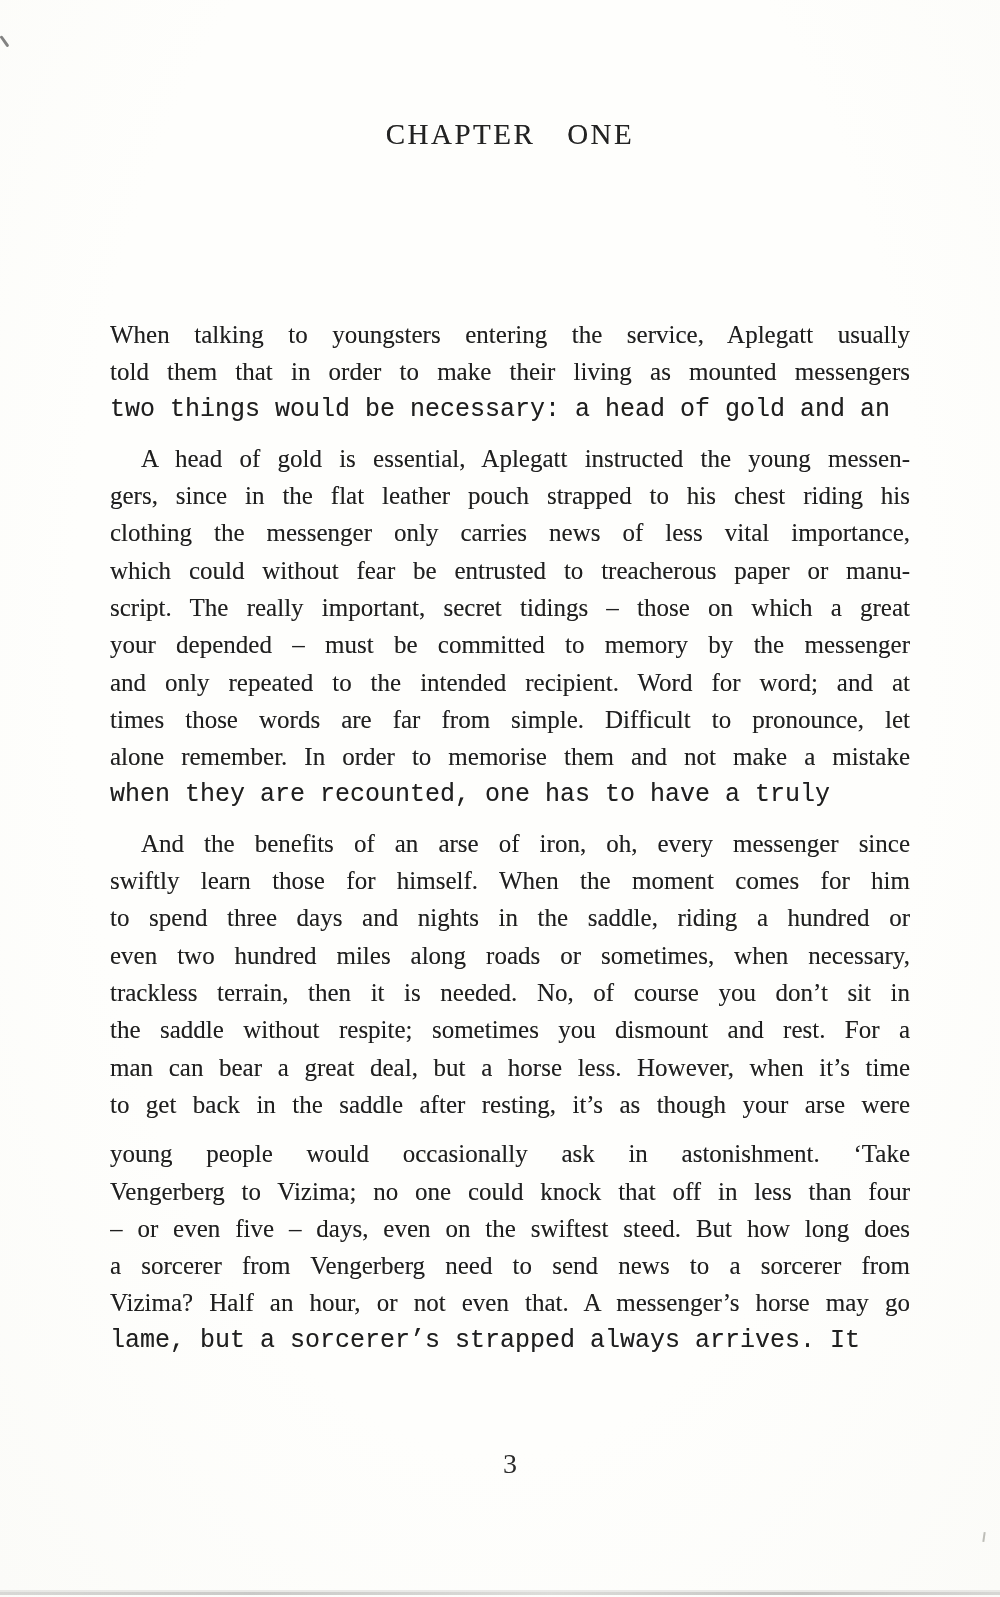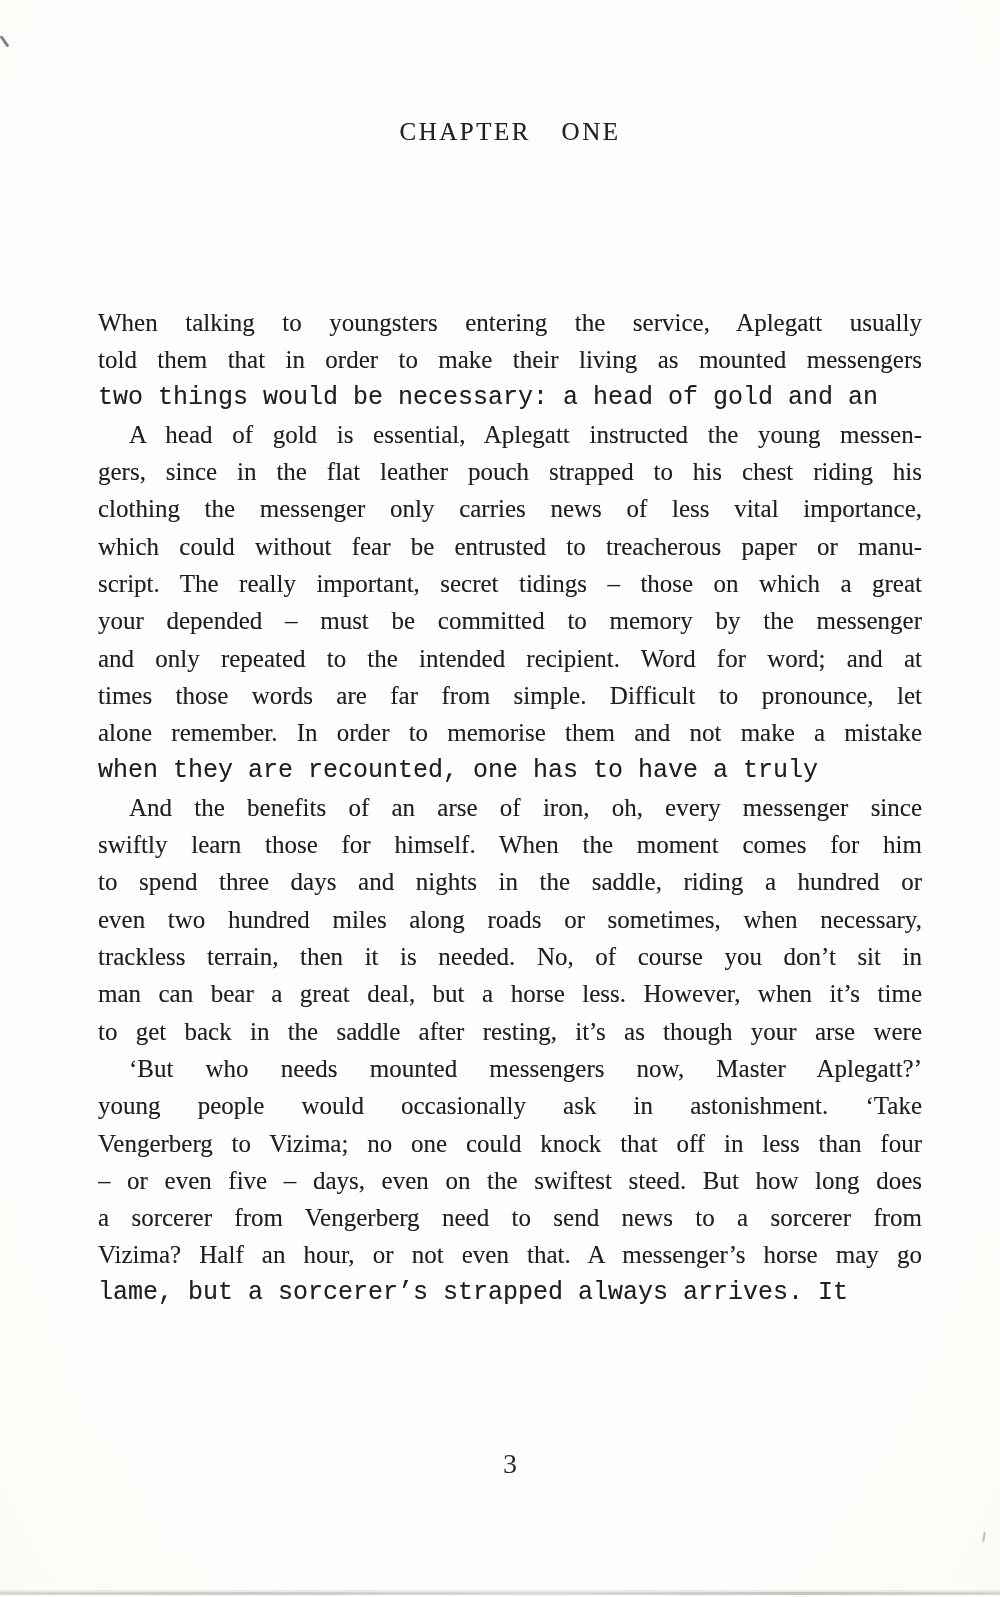--- a/index.html
+++ b/index.html
@@ -19,38 +19,38 @@
     inset: 0;
     background: radial-gradient(ellipse at 50% 40%, #fefefc 60%, #fbfbf8 100%);
   }
   .chapter-title {
     position: absolute;
     top: 118px;
     left: 98px;
     width: 824px;
     margin: 0;
     text-align: center;
-    font-size: 25px;
+    font-size: 29px;
     font-weight: 400;
     letter-spacing: 2.5px;
     word-spacing: 22px;
     color: #232323;
     text-shadow: 0 0 0.5px rgba(20,20,20,0.45);
   }
   .text-block {
     position: absolute;
     top: 304px;
     left: 98px;
     width: 824px;
     color: #1f1f1f;
     font-size: 25px;
     text-shadow: 0 0 0.5px rgba(25,25,25,0.4);
   }
   .paragraph {
-    margin: 0;
+    margin: 12px;
   }
   .line {
     line-height: 37.3px;
     height: 37.3px;
     overflow: hidden;
     text-align: justify;
     text-align-last: justify;
     white-space: normal;
   }
   .line.last {
@@ -139,25 +139,25 @@
         <div class="line">times those words are far from simple. Difficult to pronounce, let</div>
         <div class="line">alone remember. In order to memorise them and not make a mistake</div>
         <div class="line last">when they are recounted, one has to have a truly golden head.</div>
       </div>
       <div class="paragraph indent">
         <div class="line first">And the benefits of an arse of iron, oh, every messenger since</div>
         <div class="line">swiftly learn those for himself. When the moment comes for him</div>
         <div class="line">to spend three days and nights in the saddle, riding a hundred or</div>
         <div class="line">even two hundred miles along roads or sometimes, when necessary,</div>
         <div class="line">trackless terrain, then it is needed. No, of course you don’t sit in</div>
+        <div class="line">the saddle without respite; sometimes you dismount and rest. For a</div>
         <div class="line">man can bear a great deal, but a horse less. However, when it’s time</div>
         <div class="line">to get back in the saddle after resting, it’s as though your arse were</div>
       </div>
       <div class="paragraph indent">
-        <div class="line first">‘But who needs mounted messengers now, Master Aplegatt?’</div>
         <div class="line">young people would occasionally ask in astonishment. ‘Take</div>
         <div class="line">Vengerberg to Vizima; no one could knock that off in less than four</div>
         <div class="line">– or even five – days, even on the swiftest steed. But how long does</div>
         <div class="line">a sorcerer from Vengerberg need to send news to a sorcerer from</div>
         <div class="line">Vizima? Half an hour, or not even that. A messenger’s horse may go</div>
         <div class="line last">lame, but a sorcerer’s strapped always arrives. It never loses its way.</div>
       </div>
     </div>
 
   <div class="page-number">3</div>

